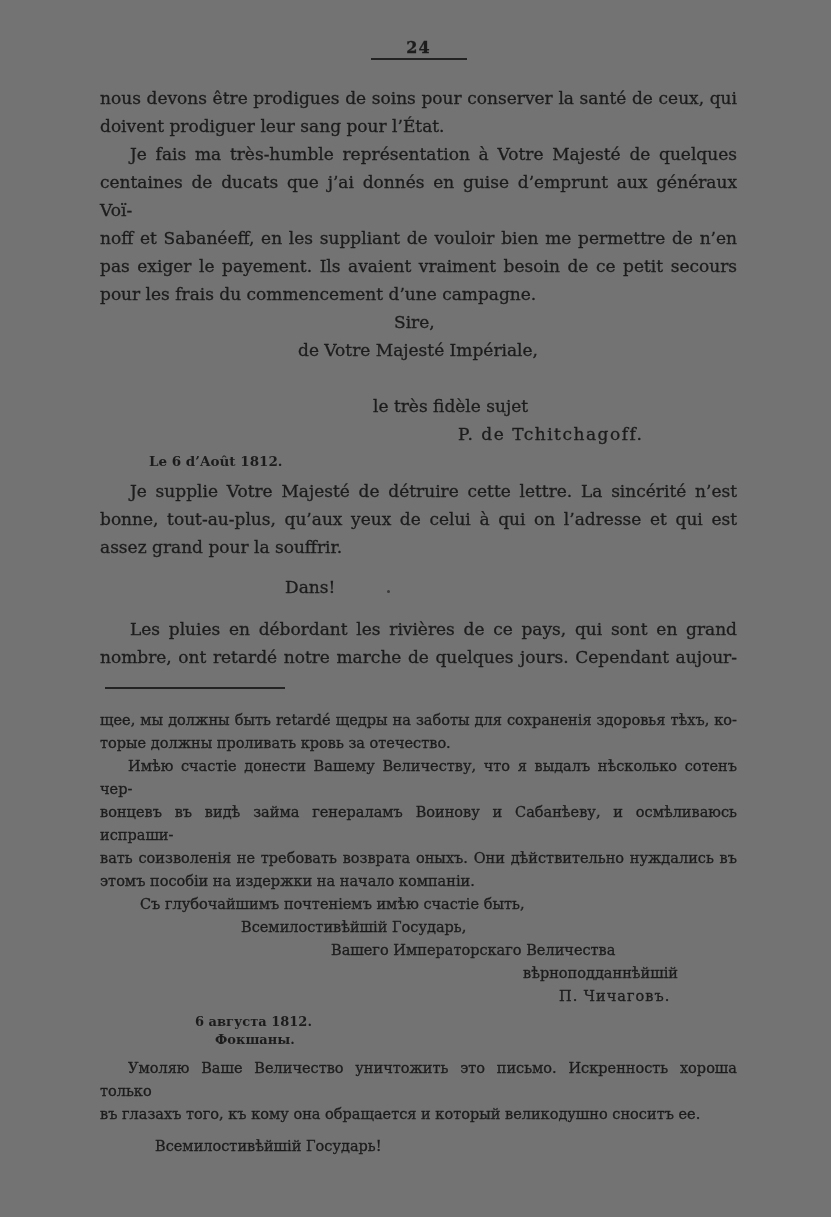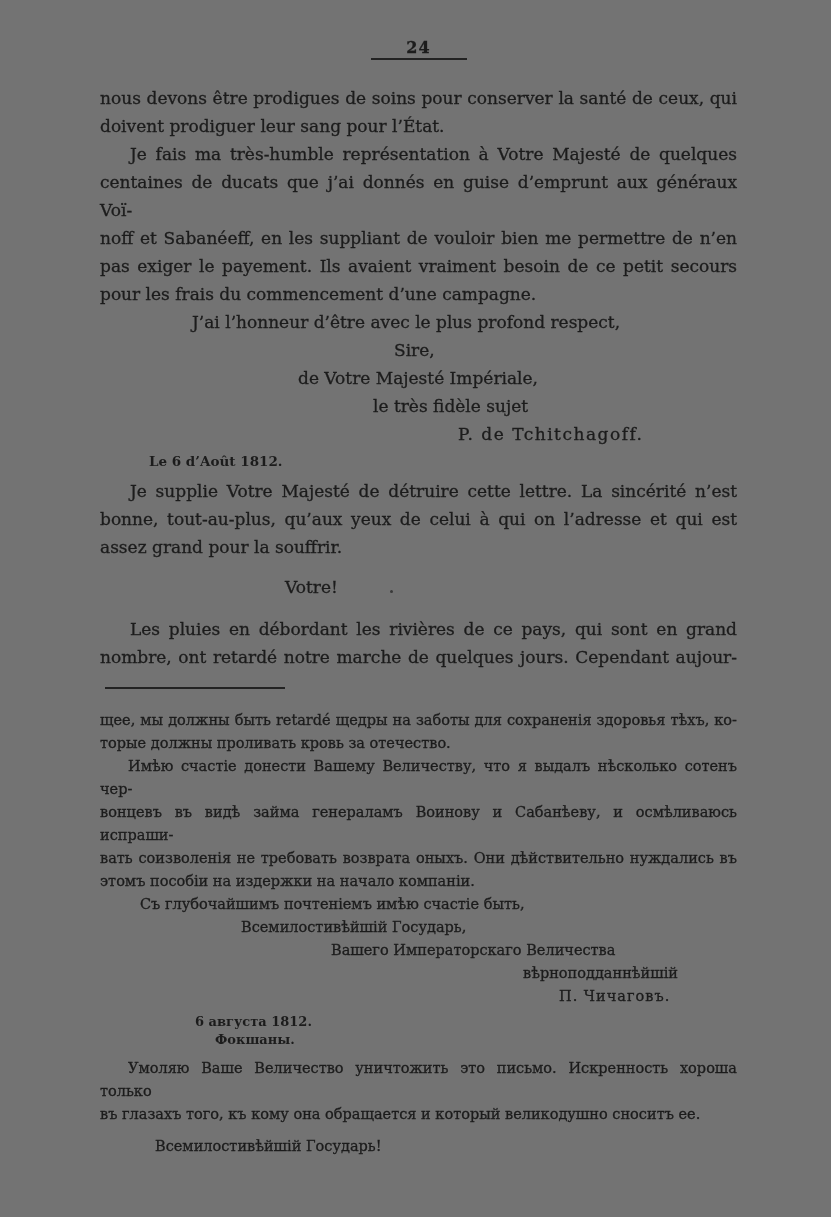--- a/index.html
+++ b/index.html
@@ -24,21 +24,21 @@
   .fr { font-size: 17px; line-height: 28px; margin-top: 24px; }
   .para { margin: 0; }
   .para .line { text-align: justify; text-align-last: justify; }
   .para .line.last { text-align-last: left; }
   .para.indent .line:first-child { text-indent: 30px; }
 
   .closing-fr .cl { line-height: 28px; }
   .cl.honneur  { padding-left: 92px; }
   .cl.sire     { padding-left: 294px; }
   .cl.majeste  { padding-left: 198px; }
-  .cl.sujet    { padding-left: 273px; }
+  .cl.sujet    { padding-left: 273px; margin-top: 28px; }
   .cl.signature-fr { padding-left: 358px; letter-spacing: 1.5px; }
 
   .dateline-fr { font-size: 13.5px; line-height: 19px; margin: 4px 0 6px 0; font-weight: bold; -webkit-text-stroke: 0; }
   .dateline-fr .date  { padding-left: 49px; }
   .dateline-fr .place { padding-left: 75px; }
 
   .sire-salut { padding-left: 185px; margin: 12px 0 14px 0; }
   .speck { display: inline-block; width: 3px; height: 3px; border-radius: 50%; background: #3a3a3a; margin-left: 52px; vertical-align: baseline; }
 
   
@@ -80,38 +80,37 @@
 
     <div class="para indent">
         <div class="line">Je fais ma très-humble représentation à Votre Majesté de quelques</div>
         <div class="line">centaines de ducats que j’ai donnés en guise d’emprunt aux généraux Voï-</div>
         <div class="line">noff et Sabanéeff, en les suppliant de vouloir bien me permettre de n’en</div>
         <div class="line">pas exiger le payement. Ils avaient vraiment besoin de ce petit secours</div>
         <div class="line last">pour les frais du commencement d’une campagne.</div>
       </div>
 
     <div class="closing-fr">
-      <div class="cl honneur">J’ai l’honneur d’être avec le plus profond respect,</div>
       <div class="cl sire">Sire,</div>
       <div class="cl majeste">de Votre Majesté Impériale,</div>
       <div class="cl sujet">le très fidèle sujet</div>
       <div class="cl signature-fr">P. de Tchitchagoff.</div>
     </div>
 
     <div class="dateline-fr">
       <div class="date">Le 6 d’Août 1812.</div>
     </div>
 
     <div class="para indent">
         <div class="line">Je supplie Votre Majesté de détruire cette lettre. La sincérité n’est</div>
         <div class="line">bonne, tout-au-plus, qu’aux yeux de celui à qui on l’adresse et qui est</div>
         <div class="line last">assez grand pour la souffrir.</div>
       </div>
 
-    <div class="sire-salut"><span>Votre!</span><span class="speck"></span></div>
+    <div class="sire-salut"><span>Dans!</span><span class="speck"></span></div>
 
     <div class="para indent">
         <div class="line">Les pluies en débordant les rivières de ce pays, qui sont en grand</div>
         <div class="line">nombre, ont retardé notre marche de quelques jours. Cependant aujour-</div>
       </div>
   </div>
 
   <div class="fn-rule"></div>
 
   <div class="ru">

